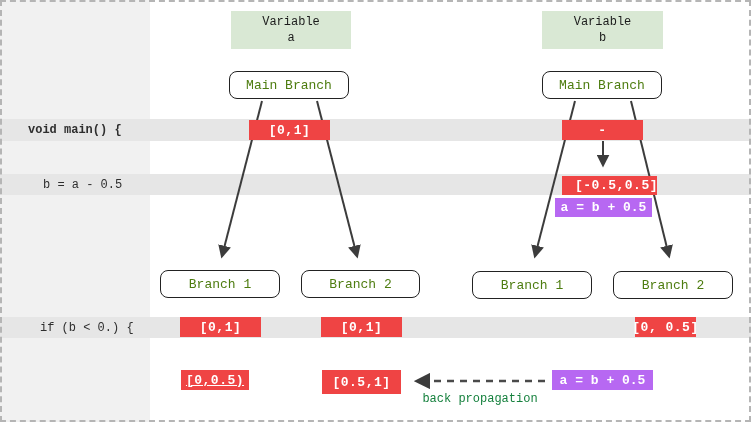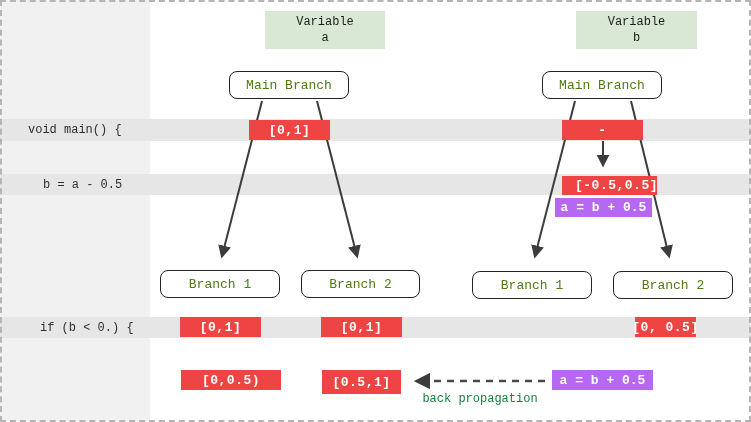--- a/index.html
+++ b/index.html
@@ -25,30 +25,30 @@
     background:#e6e6e6;z-index:1;
   }
   .band-1{top:119px;height:22px;}
   .band-2{top:174px;height:21px;}
   .band-3{top:317px;height:21px;}
   .code-label{
     position:absolute;
     font-size:12px;color:#2e2e2e;
     white-space:pre;z-index:2;
   }
-  .code-1{left:28px;top:123px;}
+  .code-1{left:28px;top:123px;font-weight:bold;}
   .code-2{left:43px;top:178px;}
   .code-3{left:40px;top:321px;}
   svg.links{position:absolute;left:0;top:0;z-index:2;}
   .var-header{
     position:absolute;
     background:#d9e8d4;
     display:flex;flex-direction:column;align-items:center;justify-content:center;
     font-size:12px;line-height:16px;color:#1b1b1b;
-    z-index:3;text-align:center;margin-left:34px;
+    z-index:3;text-align:center;
   }
   .node-box{
     position:absolute;
     background:#ffffff;
     border:1.5px solid #222;
     border-radius:8px;
     display:flex;align-items:center;justify-content:center;
     font-size:13px;color:#4d7c0f;
     z-index:3;box-sizing:border-box;
   }
@@ -113,21 +113,21 @@
   <div class="ival" style="left:249px;top:120px;width:81px;height:20px;">[0,1]</div>
 
   <div class="node-box" style="left:160px;top:270px;width:120px;height:28px;">
     <span>Branch 1</span>
   </div>
   <div class="node-box" style="left:301px;top:270px;width:119px;height:28px;">
     <span>Branch 2</span>
   </div>
   <div class="ival" style="left:180px;top:317px;width:81px;height:20px;">[0,1]</div>
   <div class="ival" style="left:321px;top:317px;width:81px;height:20px;">[0,1]</div>
-  <div class="ival" style="left:181px;top:370px;width:100px;height:20px;">[0,0.5)</div>
+  <div class="ival" style="left:181px;top:370px;width:68px;height:20px;text-decoration:underline;">[0,0.5)</div>
   <div class="ival" style="left:322px;top:370px;width:79px;height:24px;">[0.5,1]</div>
 
   <div class="var-header" style="left:542px;top:11px;width:121px;height:38px;">
     <span>Variable</span>
     <span>b</span>
   </div>
   <div class="node-box" style="left:542px;top:71px;width:120px;height:28px;">
     <span>Main Branch</span>
   </div>
   <div class="ival" style="left:562px;top:120px;width:81px;height:20px;">-</div>

